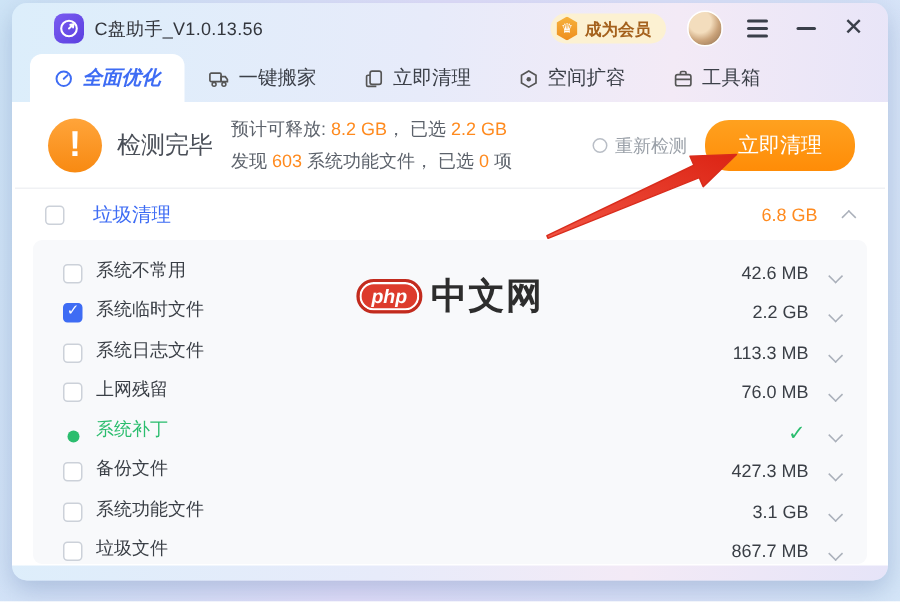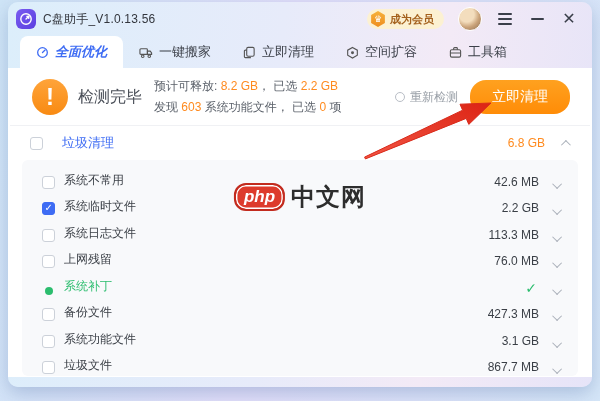--- a/index.html
+++ b/index.html
@@ -8,21 +8,21 @@
 
   .page { position:relative; width:600px; height:401px;
           background:linear-gradient(100deg,#cfe5f7 0%,#e2defa 45%,#d5e6f8 100%); }
 
   .window { position:absolute; left:8px; top:2px; width:584px; height:385px;
             border-radius:10px; overflow:hidden;
             background:linear-gradient(95deg,#dceefb 0%,#e7ebfa 45%,#f3eaf6 72%,#e6e4f8 100%);
             box-shadow:0 6px 18px rgba(90,120,170,.35); }
 
   
-  .titlebar { height:34px; display:flex; align-items:center; padding:0 14px 0 8px; }
+  .titlebar { height:34px; display:flex; align-items:center; padding:0 14px 0 8px;margin-left:20px; }
   .app-icon { width:20px; height:20px; border-radius:6px; margin-right:7px;
               background:linear-gradient(135deg,#7a5cf0,#5b3fe0);
               display:flex; align-items:center; justify-content:center; }
   .app-title { font-size:12px; color:#33363d; letter-spacing:.2px; }
   .title-right { margin-left:auto; display:flex; align-items:center; gap:14px; }
   .member-badge { display:flex; align-items:center; gap:4px; background:#fcf1d2;
                   border-radius:999px; padding:2px 10px 2px 3px; cursor:pointer; }
   .crown-hex { width:16px; height:16px; background:linear-gradient(180deg,#f6b23c,#ee8d1e);
                clip-path:polygon(50% 0,93% 25%,93% 75%,50% 100%,7% 75%,7% 25%);
                display:flex; align-items:center; justify-content:center;
@@ -84,21 +84,21 @@
   .row-label { font-size:12px; color:#3a3f46; margin-left:9px; }
   .row-size  { margin-left:auto; font-size:12px; color:#3a3f46; margin-right:16px; }
   .green-dot { width:8px; height:8px; border-radius:50%; background:#2bbd6e; flex:0 0 8px; margin:0 2.5px; }
   .row.done .row-label { color:#2bbd6e; }
   .done-check { margin-left:auto; margin-right:18px; color:#2bbd6e; font-size:14px; font-weight:bold; line-height:1; }
 
   
   .watermark { position:absolute; left:50%; top:197px; transform:translate(-50%,-50%);
                display:flex; align-items:center; gap:6px; pointer-events:none; }
   .php-logo { background:#dd3b2c; color:#fff; font-weight:bold; font-style:italic;
-              font-size:17px; padding:2px 8px; border-radius:12px; border:2px solid #c22b1e;
+              font-size:13px; padding:2px 8px; border-radius:12px; border:2px solid #c22b1e;
               box-shadow:inset 0 0 0 1.5px #fff; }
   .wm-text { font-size:24px; font-weight:bold; color:#2d2d2d; letter-spacing:1px; }
 
   .arrow-overlay { position:absolute; left:0; top:0; width:600px; height:401px; pointer-events:none; }
 </style>
 </head>
 <body>
 
 <div class="page">
   <div class="window">

